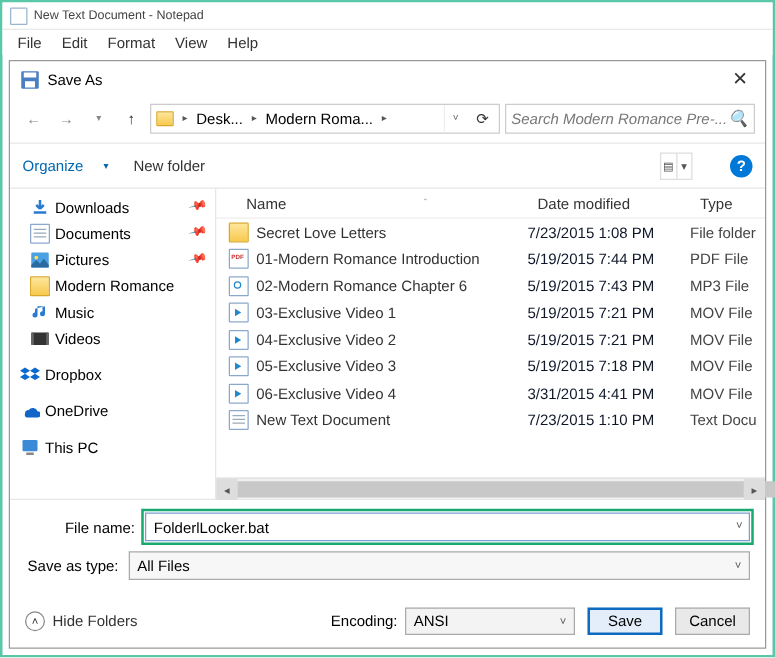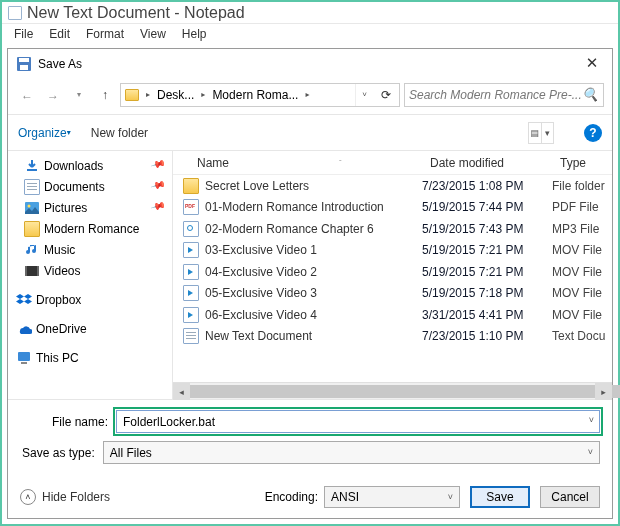--- a/index.html
+++ b/index.html
@@ -1,20 +1,20 @@
 <!DOCTYPE html>
 <html><head>
 <meta charset="utf-8">
 <style>
 * { box-sizing: border-box; font-family: "Segoe UI", Arial, sans-serif; }
 body { margin: 0; background: #fff; width: 620px; height: 526px; overflow: hidden; font-size: 12px; }
 .outer { border: 2px solid #5ac7a8; width: 620px; height: 526px; position: relative; }
 
 
-.np-title { height: 22px; display: flex; align-items: center; padding: 0 6px; background: #fff; font-size: 16px; color: #444; border-bottom: 1px solid #e8e8e8; }
+.np-title { height: 22px; display: flex; align-items: center; padding: 0 6px; background: #fff; font-size: 10px; color: #444; border-bottom: 1px solid #e8e8e8; }
 .np-title .np-icon { width: 14px; height: 14px; margin-right: 5px; background: #fff; border: 1px solid #9bb4d0; border-radius: 1px; position: relative; }
 .np-menu { height: 20px; display: flex; align-items: center; padding: 0 4px; background: #fff; font-size: 12px; color: #333; }
 .np-menu span { padding: 2px 8px; cursor: default; }
 
 
 .dlg { position: absolute; left: 5px; top: 46px; right: 5px; bottom: 5px; border: 1px solid #9a9a9a; background: #fff; display: flex; flex-direction: column; }
 .dlg-title { height: 30px; display: flex; align-items: center; padding: 0 8px; position: relative; }
 .dlg-title .di { width: 16px; height: 16px; margin-right: 6px; }
 .dlg-close { position: absolute; right: 0; top: 0; width: 40px; height: 28px; display: flex; align-items: center; justify-content: center; font-size: 15px; color: #333; }
 
@@ -25,21 +25,21 @@
 .addr { flex: 1; height: 24px; border: 1px solid #ccc; display: flex; align-items: center; background: #fff; font-size: 12px; }
 .addr .seg { padding: 0 4px; display:flex; align-items:center; height:100%; }
 .addr .chev { color: #555; font-size: 8px; padding: 0 3px; }
 .addr .dd { width: 18px; display:flex; align-items:center; justify-content:center; border-left: 1px solid #eee; height:100%; font-size:8px; color:#555;}
 .addr .ref { width: 26px; display:flex; align-items:center; justify-content:center; height:100%; font-size:12px; color:#333;}
 .search { width: 200px; height: 24px; border: 1px solid #ccc; display:flex; align-items:center; padding: 0 4px; color:#777; font-style: italic; font-size: 12px; }
 .search .sico { margin-left:auto; font-size:13px; color:#555;}
 
 
 .tb { height: 36px; display:flex; align-items:center; padding: 0 10px; gap: 20px; border-bottom: 1px solid #e6e6e6;}
-.tb .org { color:#0067b0; display:flex; align-items:center; gap:0;}
+.tb .org { color:#0067b0; display:flex; align-items:center; gap:16px;}
 .tb .nf  { color:#333; }
 .tb .spacer { flex:1; }
 .tb .view { width:26px; height:22px; border:1px solid #ddd; display:flex;}
 .tb .view div{flex:1; display:flex; align-items:center; justify-content:center; font-size:9px; color:#555;}
 .tb .view div:first-child{border-right:1px solid #ddd;}
 .tb .help { width:18px; height:18px; border-radius:50%; background:#0078d7; color:#fff; display:flex; align-items:center; justify-content:center; font-size:12px; font-weight:bold; margin-left:10px;}
 
 
 .main { flex:1; display:flex; min-height:0; }
 .side { width:165px; border-right: 1px solid #e6e6e6; overflow:hidden; padding-top:4px;}

